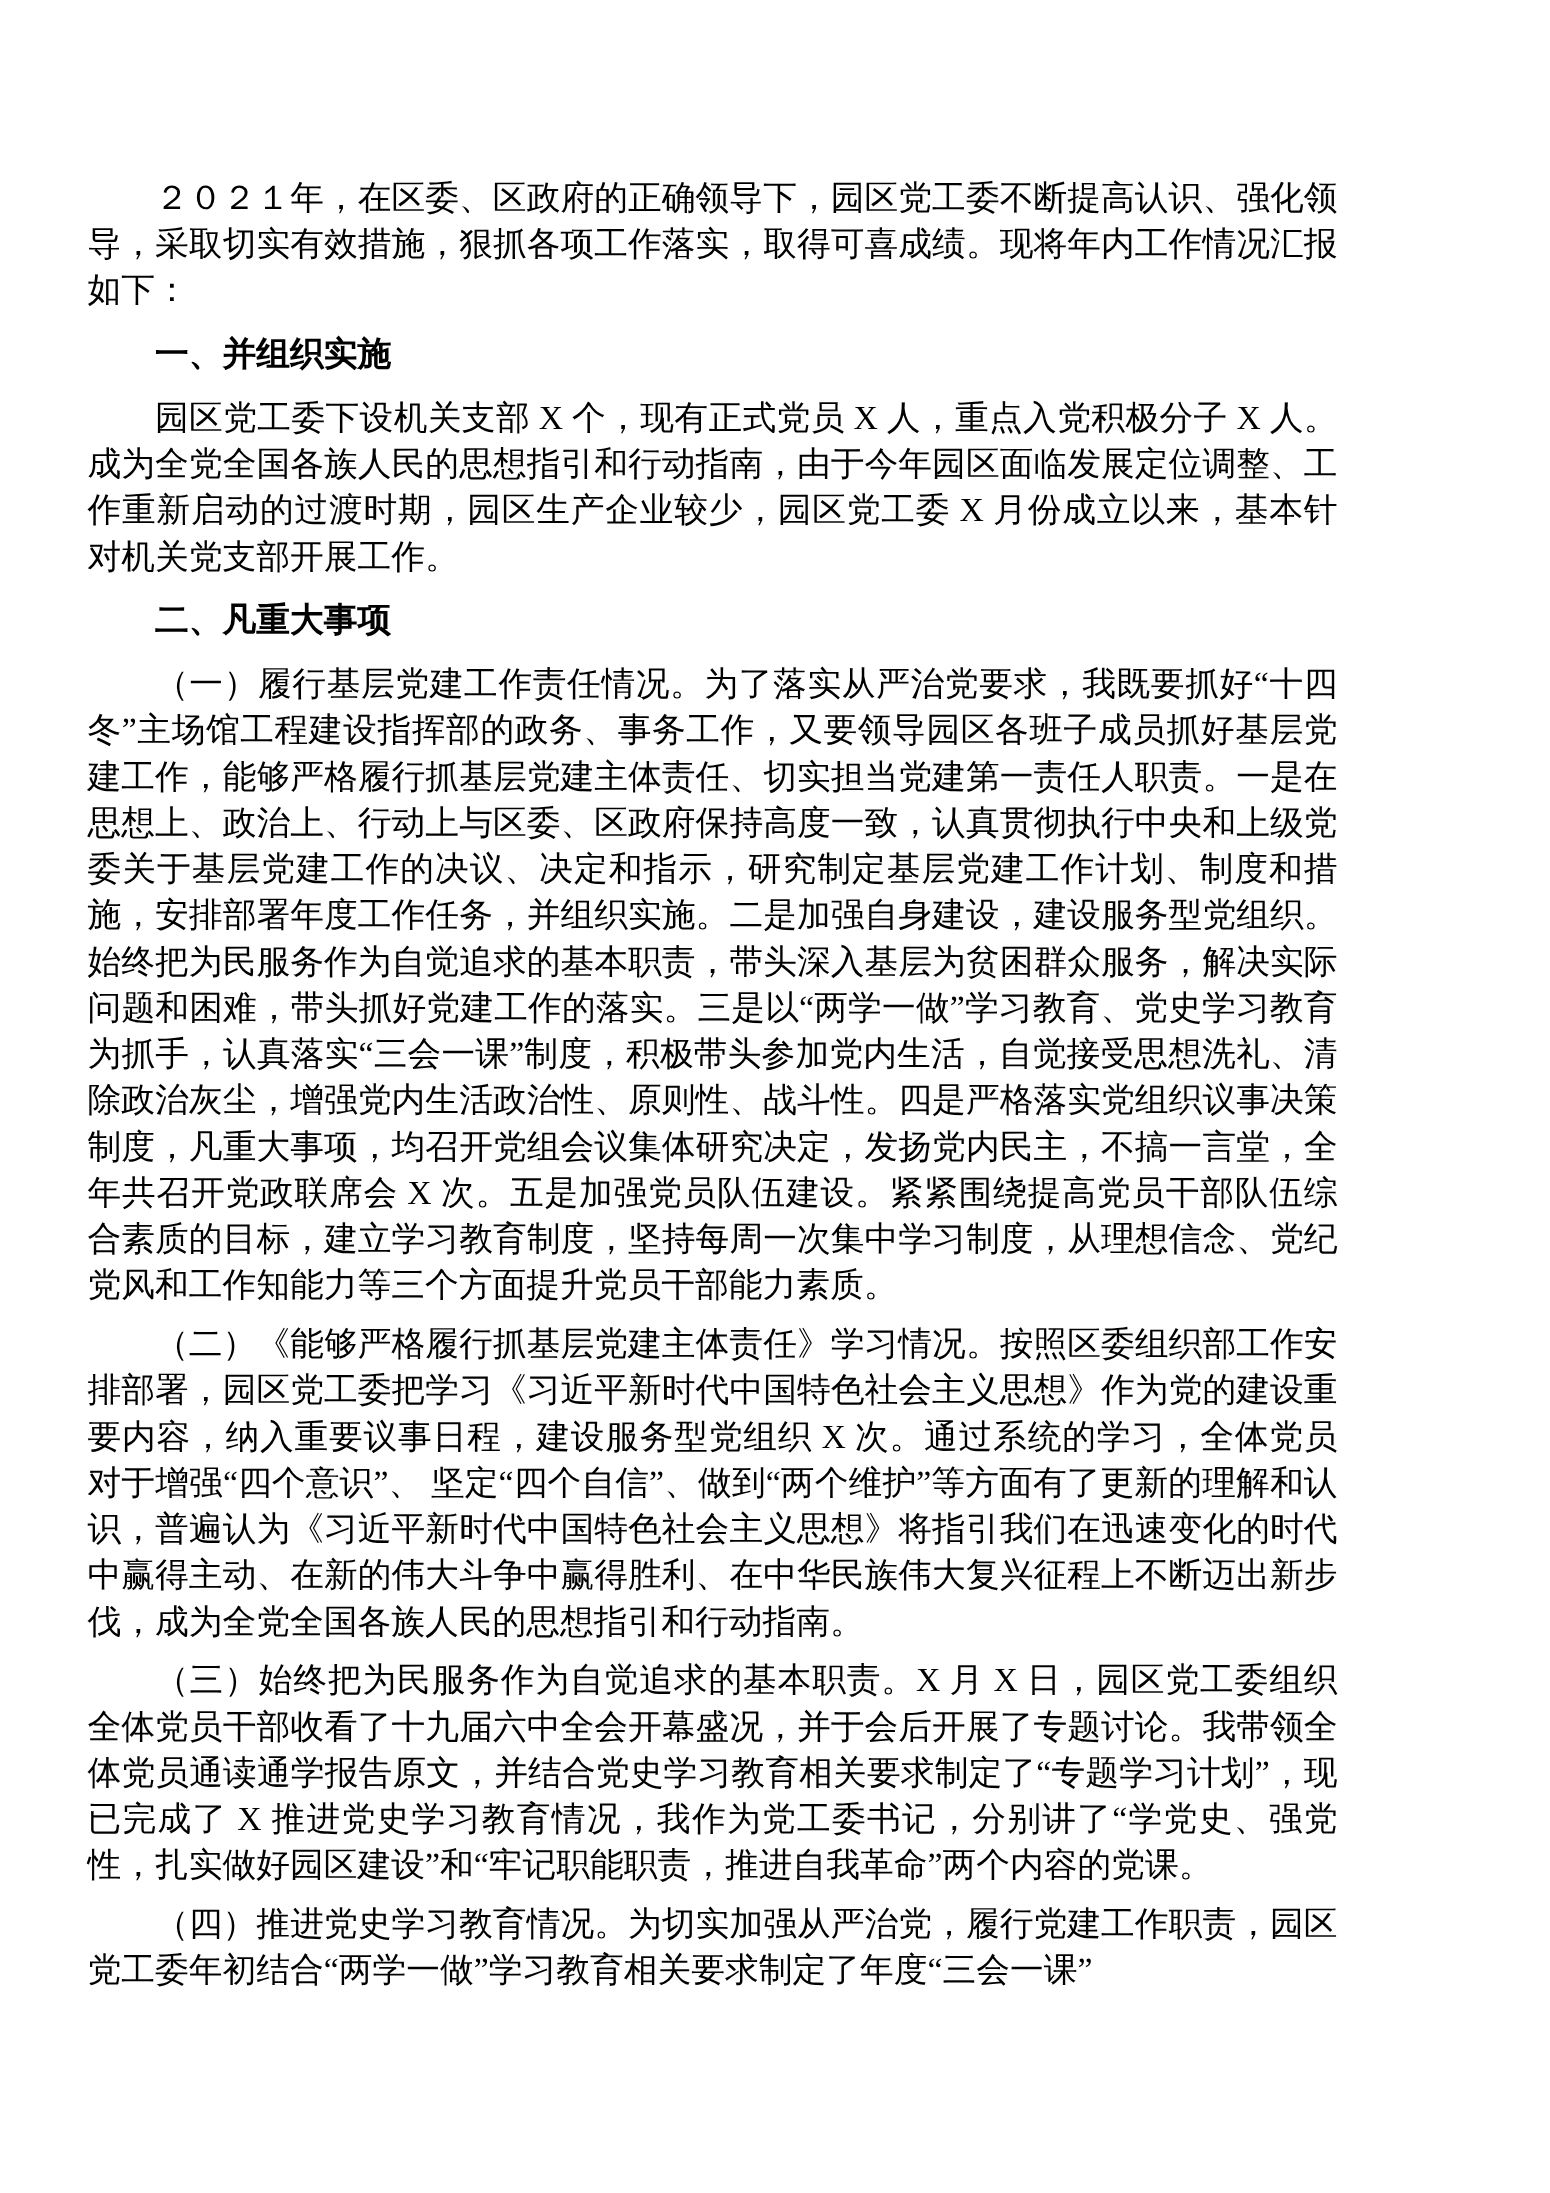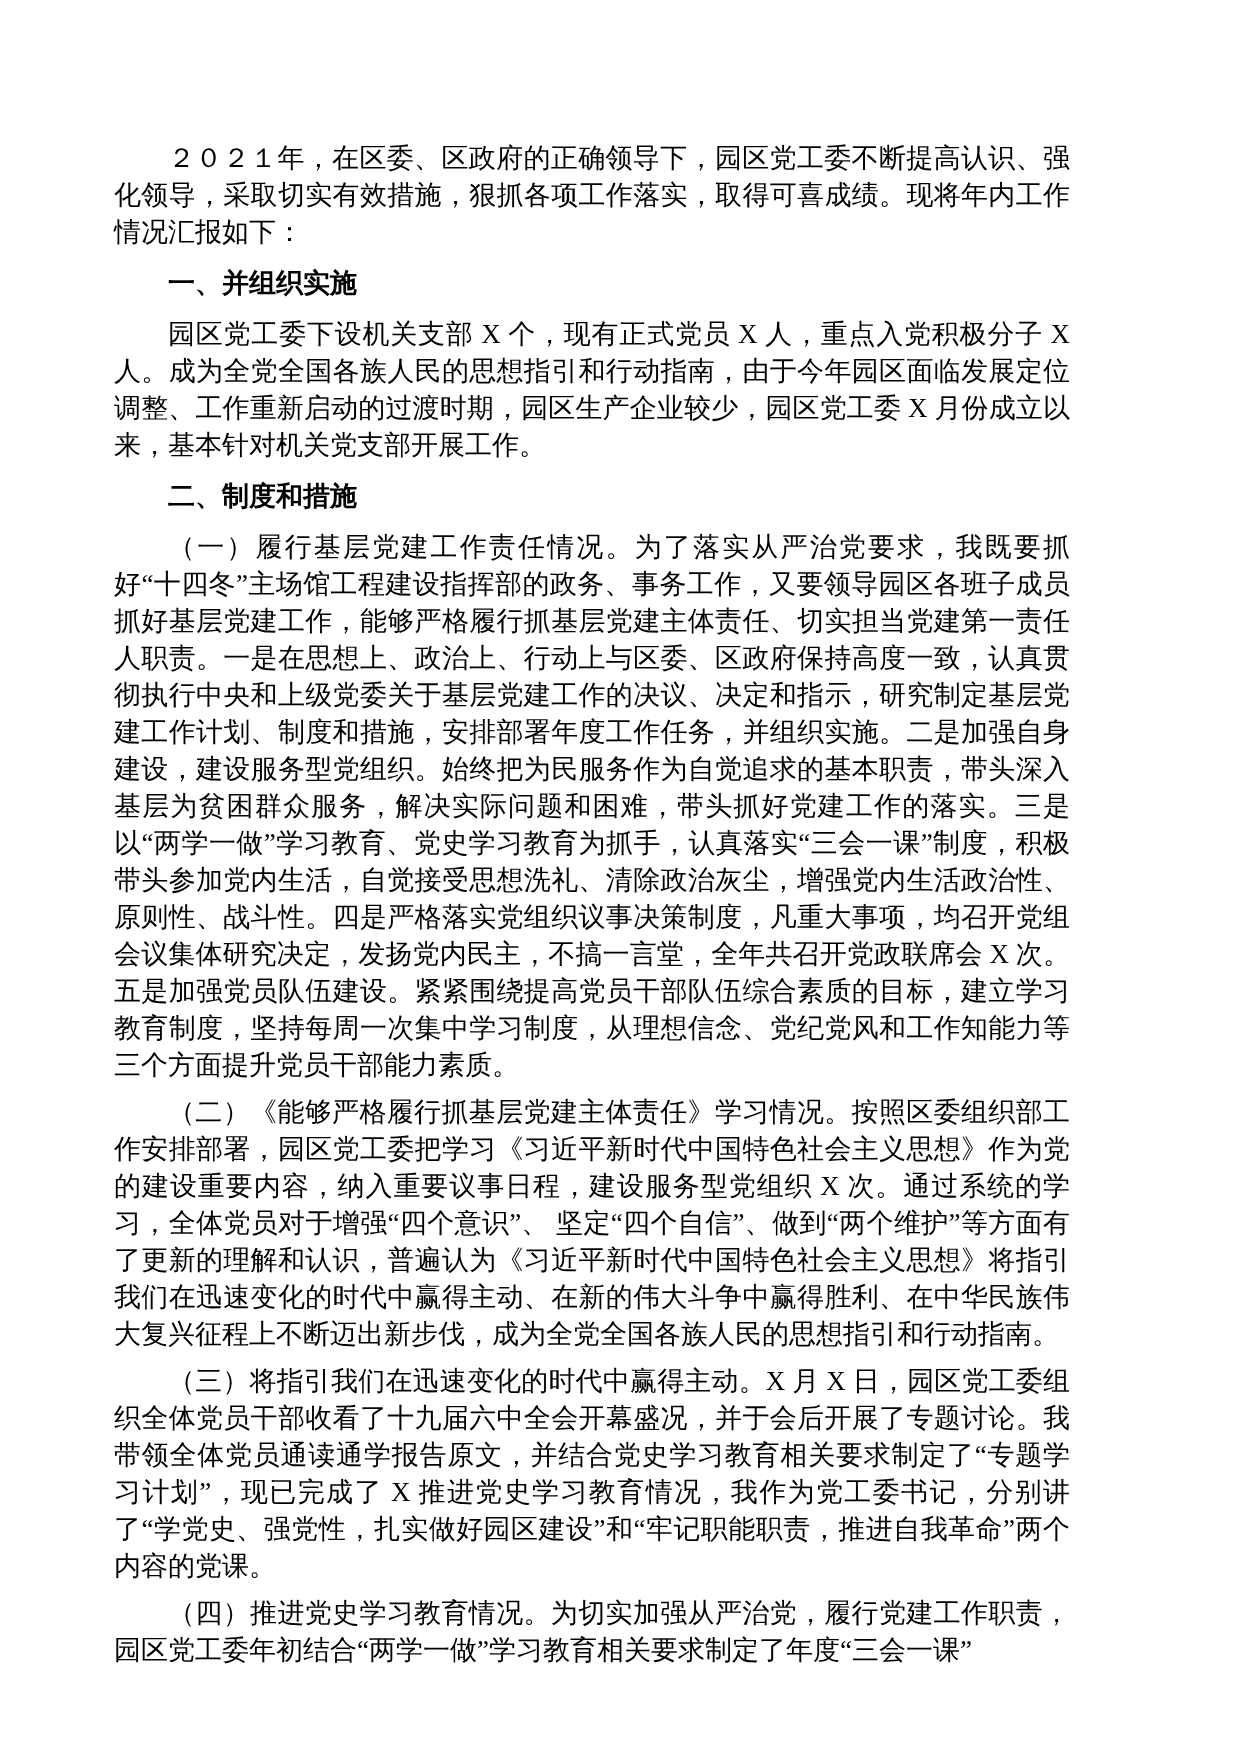--- a/index.html
+++ b/index.html
@@ -6,21 +6,21 @@
     margin: 0;
     padding: 0;
     background: #ffffff;
   }
   .page {
     position: relative;
     width: 1240px;
     height: 1754px;
     background: #ffffff;
     box-sizing: border-box;
-    padding: 140px 170px 0 114px;
+    padding: 140px 170px 0 70px;
     overflow: hidden;
   }
   .para {
     margin: 0 0 10px 0;
     font-family: "Liberation Serif", "DejaVu Serif", serif;
     font-size: 27px;
     line-height: 37px;
     color: #000000;
     text-align: justify;
     text-indent: 2em;
@@ -42,23 +42,23 @@
 <body>
 
 <div class="page">
 
   <p class="para"><span>２０２１年，在区委、区政府的正确领导下，园区党工委不断提高认识、强化领导，采取切实有效措施，狠抓各项工作落实，取得可喜成绩。现将年内工作情况汇报如下：</span></p>
 
   <p class="para heading"><span>一、并组织实施</span></p>
 
   <p class="para"><span>园区党工委下设机关支部 X 个，现有正式党员 X 人，重点入党积极分子 X 人。成为全党全国各族人民的思想指引和行动指南，由于今年园区面临发展定位调整、工作重新启动的过渡时期，园区生产企业较少，园区党工委 X 月份成立以来，基本针对机关党支部开展工作。</span></p>
 
-  <p class="para heading"><span>二、制度和措施</span></p>
+  <p class="para heading"><span>二、凡重大事项</span></p>
 
   <p class="para"><span class="lead">（一）履行基层党建工作责任情况。</span><span>为了落实从严治党要求，我既要抓好“十四冬”主场馆工程建设指挥部的政务、事务工作，又要领导园区各班子成员抓好基层党建工作，能够严格履行抓基层党建主体责任、切实担当党建第一责任人职责。一是在思想上、政治上、行动上与区委、区政府保持高度一致，认真贯彻执行中央和上级党委关于基层党建工作的决议、决定和指示，研究制定基层党建工作计划、制度和措施，安排部署年度工作任务，并组织实施。二是加强自身建设，建设服务型党组织。始终把为民服务作为自觉追求的基本职责，带头深入基层为贫困群众服务，解决实际问题和困难，带头抓好党建工作的落实。三是以“两学一做”学习教育、党史学习教育为抓手，认真落实“三会一课”制度，积极带头参加党内生活，自觉接受思想洗礼、清除政治灰尘，增强党内生活政治性、原则性、战斗性。四是严格落实党组织议事决策制度，凡重大事项，均召开党组会议集体研究决定，发扬党内民主，不搞一言堂，全年共召开党政联席会 X 次。五是加强党员队伍建设。紧紧围绕提高党员干部队伍综合素质的目标，建立学习教育制度，坚持每周一次集中学习制度，从理想信念、党纪党风和工作知能力等三个方面提升党员干部能力素质。</span></p>
 
   <p class="para"><span class="lead">（二）《能够严格履行抓基层党建主体责任》学习情况。</span><span>按照区委组织部工作安排部署，园区党工委把学习《习近平新时代中国特色社会主义思想》作为党的建设重要内容，纳入重要议事日程，建设服务型党组织 X 次。通过系统的学习，全体党员对于增强“四个意识”、 坚定“四个自信”、做到“两个维护”等方面有了更新的理解和认识，普遍认为《习近平新时代中国特色社会主义思想》将指引我们在迅速变化的时代中赢得主动、在新的伟大斗争中赢得胜利、在中华民族伟大复兴征程上不断迈出新步伐，成为全党全国各族人民的思想指引和行动指南。</span></p>
 
-  <p class="para"><span class="lead">（三）将指引我们在迅速变化的时代中赢得主动。</span><span>X 月 X 日，园区党工委组织全体党员干部收看了十九届六中全会开幕盛况，并于会后开展了专题讨论。我带领全体党员通读通学报告原文，并结合党史学习教育相关要求制定了“专题学习计划”，现已完成了 X 推进党史学习教育情况，我作为党工委书记，分别讲了“学党史、强党性，扎实做好园区建设”和“牢记职能职责，推进自我革命”两个内容的党课。</span></p>
+  <p class="para"><span class="lead">（三）始终把为民服务作为自觉追求的基本职责。</span><span>X 月 X 日，园区党工委组织全体党员干部收看了十九届六中全会开幕盛况，并于会后开展了专题讨论。我带领全体党员通读通学报告原文，并结合党史学习教育相关要求制定了“专题学习计划”，现已完成了 X 推进党史学习教育情况，我作为党工委书记，分别讲了“学党史、强党性，扎实做好园区建设”和“牢记职能职责，推进自我革命”两个内容的党课。</span></p>
 
   <p class="para"><span class="lead">（四）推进党史学习教育情况。</span><span>为切实加强从严治党，履行党建工作职责，园区党工委年初结合“两学一做”学习教育相关要求制定了年度“三会一课”</span></p>
 
 </div>
 
 </body></html>

